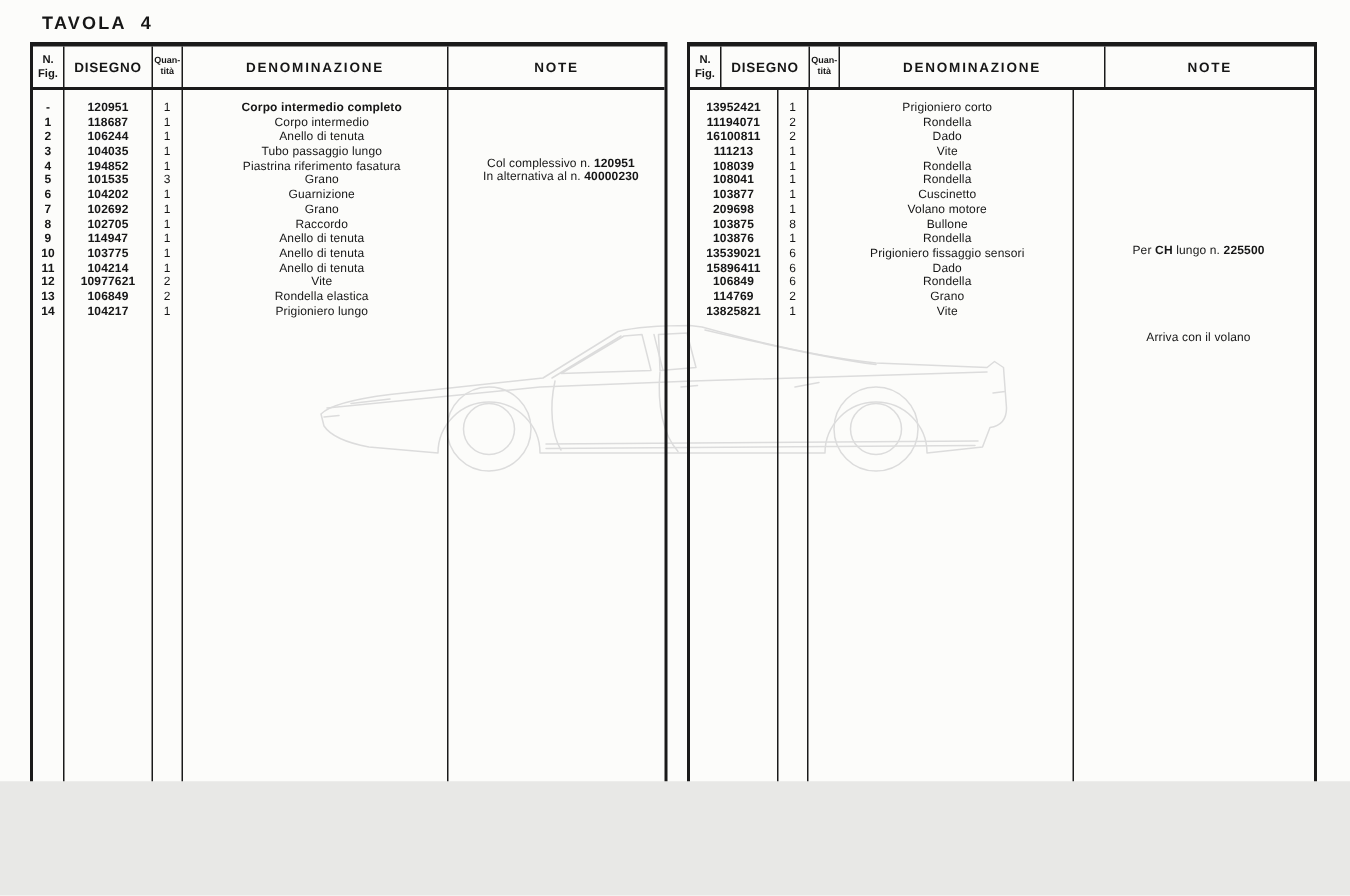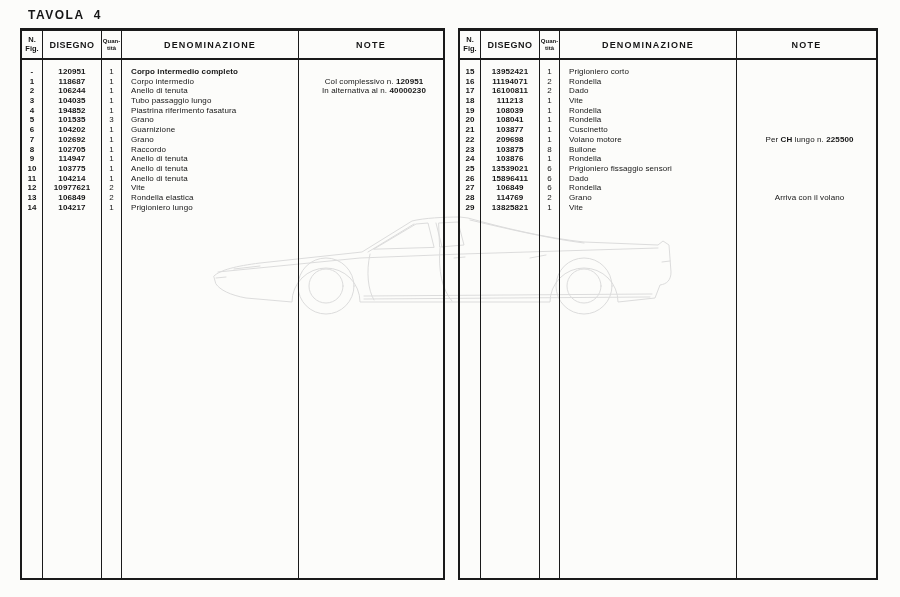--- a/index.html
+++ b/index.html
@@ -1,17 +1,17 @@
 <!DOCTYPE html>
 <html><head>
 <meta charset="utf-8">
 <style>
   html,body{margin:0;padding:0;background:#e8e8e6;}
   .page{
-    position:relative;width:900px;height:597px;margin:0 auto;
+    position:relative;width:900px;height:521px;margin:0 auto;
     background:#fcfcfa;overflow:hidden;
     font-family:"Liberation Sans",sans-serif;color:#161616;
   }
   .title{
     position:absolute;left:28px;top:8px;
     font-size:12px;font-weight:bold;letter-spacing:1.5px;white-space:pre;
   }
   
   .car{position:absolute;left:212px;top:210px;width:478px;height:112px;z-index:1;}
   .car *{fill:none;stroke:#dcdcdc;stroke-width:1;stroke-linejoin:round;stroke-linecap:round;}
@@ -34,22 +34,22 @@
   .w-fig{width:21px;} .w-dis{width:59px;} .w-qty{width:20px;} .w-den{width:177px;}
   .w-note{flex:1;border-right:none;text-align:center;}
   .th-fig{font-size:7.5px;line-height:8.5px;}
   .th-dis{font-size:9px;letter-spacing:.5px;}
   .th-qty{font-size:6px;line-height:7px;}
   .th-den,.th-note{font-size:9px;letter-spacing:1.2px;}
 
   .tbody{flex:1;display:flex;min-height:0;}
   .col{box-sizing:border-box;border-right:1px solid #1a1a1a;padding-top:7px;overflow:hidden;}
   .col-fig,.col-dis,.col-qty{text-align:center;}
-  .col-den{padding-left:9px;}
-  .col-note{border-right:none;padding-left:6px;}
+  .col-den{padding-left:9px;text-align:center;}
+  .col-note{border-right:none;padding-left:6px;margin-top:27px;}
   .rw{height:9.7px;line-height:9.7px;font-size:8px;white-space:nowrap;letter-spacing:.1px;}
   .col-fig .rw,.col-dis .rw{font-weight:bold;}
   .b{font-weight:bold;}
 </style>
 </head>
 <body>
 
 <div class="page">
 
   <div class="title">TAVOLA  4</div>
@@ -208,37 +208,20 @@
         </div>
         <div class="th th-dis w-dis">DISEGNO</div>
         <div class="th th-qty w-qty">
           <div>Quan-</div>
           <div>tità</div>
         </div>
         <div class="th th-den w-den">DENOMINAZIONE</div>
         <div class="th th-note w-note">NOTE</div>
       </div>
       <div class="tbody">
-        <div class="col col-fig w-fig">
-          <div class="rw">15</div>
-          <div class="rw">16</div>
-          <div class="rw">17</div>
-          <div class="rw">18</div>
-          <div class="rw">19</div>
-          <div class="rw">20</div>
-          <div class="rw">21</div>
-          <div class="rw">22</div>
-          <div class="rw">23</div>
-          <div class="rw">24</div>
-          <div class="rw">25</div>
-          <div class="rw">26</div>
-          <div class="rw">27</div>
-          <div class="rw">28</div>
-          <div class="rw">29</div>
-        </div>
         <div class="col col-dis w-dis">
           <div class="rw">13952421</div>
           <div class="rw">11194071</div>
           <div class="rw">16100811</div>
           <div class="rw">111213</div>
           <div class="rw">108039</div>
           <div class="rw">108041</div>
           <div class="rw">103877</div>
           <div class="rw">209698</div>
           <div class="rw">103875</div>

